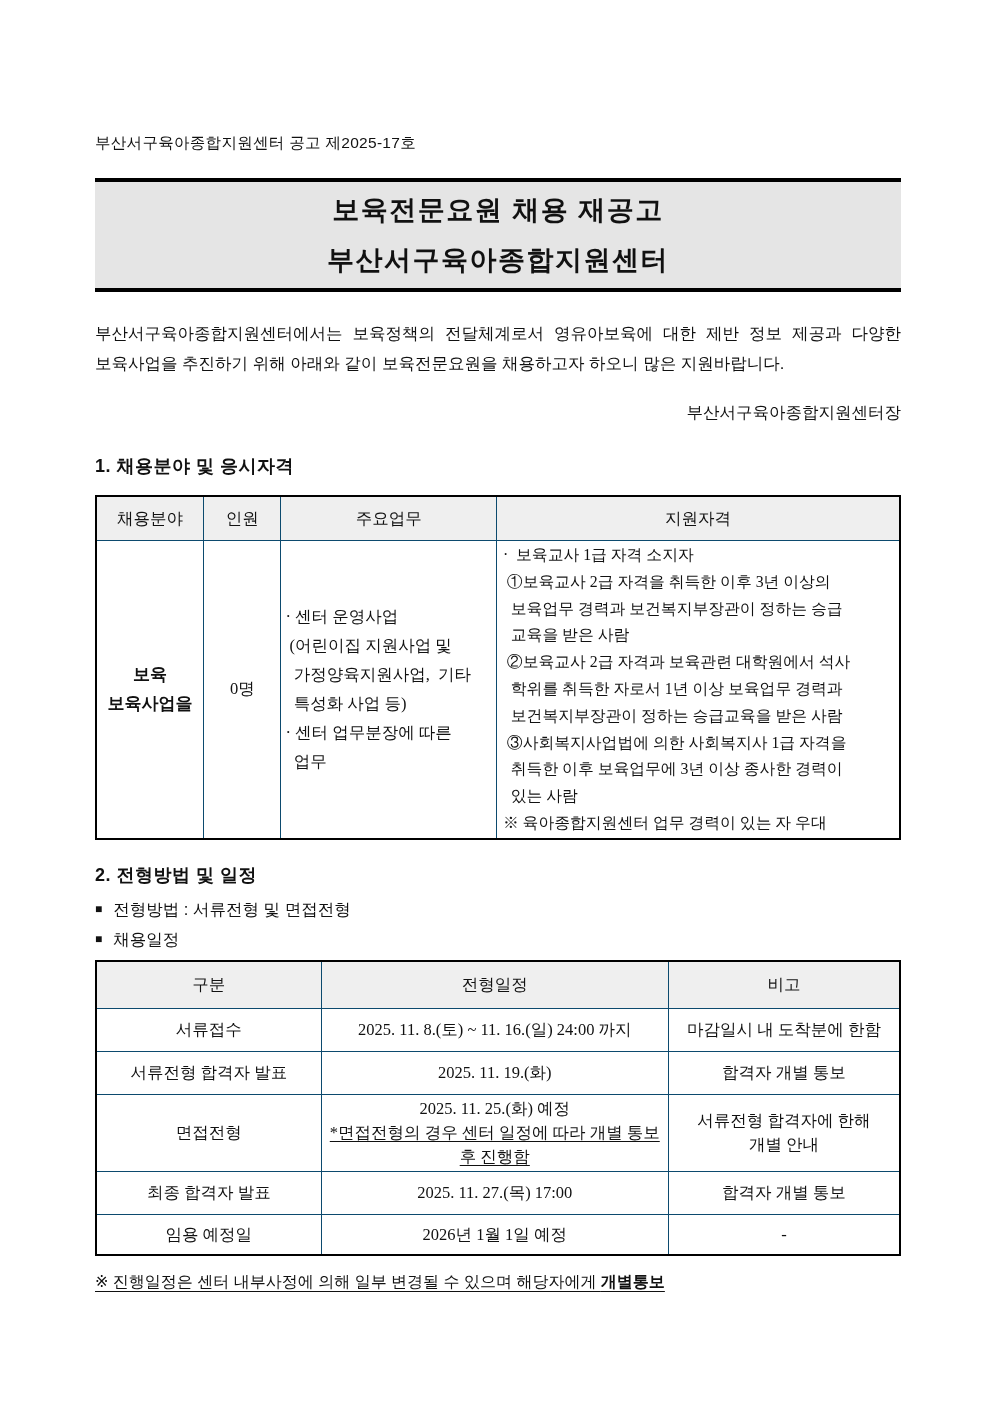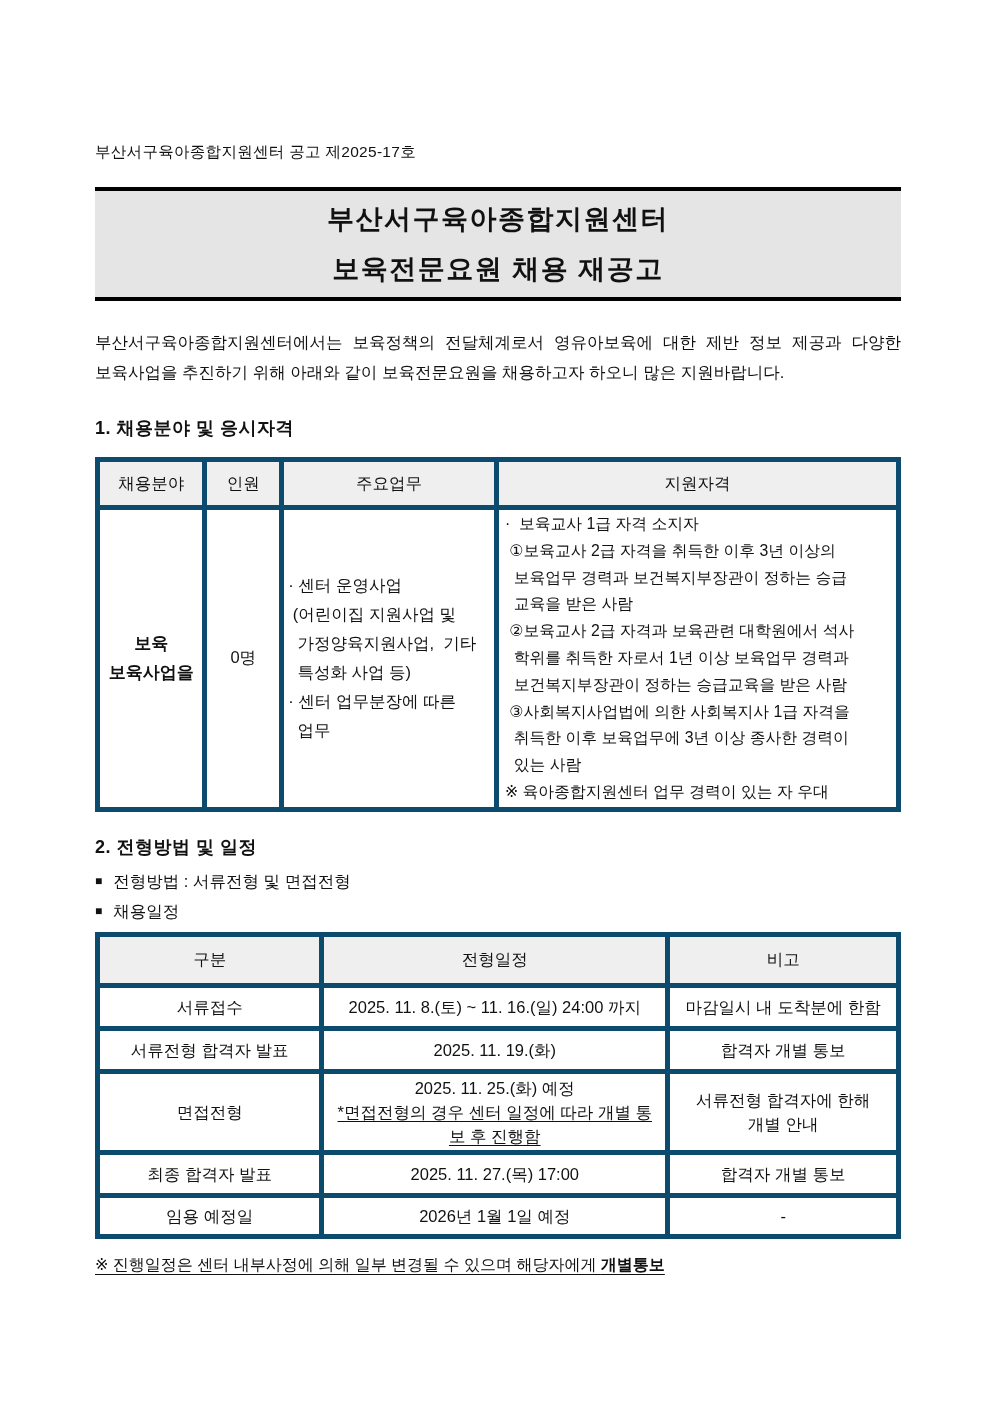--- a/index.html
+++ b/index.html
@@ -8,21 +8,21 @@
     width: 992px;
     height: 1403px;
     background: #ffffff;
     overflow: hidden;
     color: #111111;
     font-family: "Liberation Sans", "DejaVu Sans", sans-serif;
   }
   .content {
     position: absolute;
     left: 95px;
-    top: 9px;
+    top: 0;
     width: 806px;
   }
   .notice-no {
     margin-top: 133px;
     font-size: 15.5px;
     line-height: 19px;
     letter-spacing: 0.3px;
   }
   .title-block {
     margin-top: 26px;
@@ -70,21 +70,21 @@
   }
   .sq { font-size: 12px; line-height: 30px; }
 
   table {
     border-collapse: collapse;
     width: 100%;
     table-layout: fixed;
   }
   table.t1 { margin-top: 18px; border: 2px solid #000; }
   table.t2 { margin-top: 6px;  border: 2px solid #000; }
-  th, td { border: 5px solid #0c4a6e; overflow: hidden; }
+  th, td { border: 1px solid #0c4a6e; overflow: hidden; font-family: Liberation Serif, serif; }
   thead th {
     background: var(--header-bg, #efefef);
     font-weight: 400;
     font-size: 16.5px;
     text-align: center;
     vertical-align: middle;
   }
   table.t1 thead th { height: 41px; }
   table.t2 thead th { height: 44px; margin-top: 32px; }
 
@@ -137,27 +137,28 @@
 </style>
 </head>
 <body>
 
 <div class="page">
   <div class="content">
 
     <div class="notice-no">부산서구육아종합지원센터 공고 제2025-17호</div>
 
     <div class="title-block">
+      <div class="title-line">보육전문요원 채용 재공고</div>
       <div class="title-line">부산서구육아종합지원센터</div>
-      <div class="title-line">보육전문요원 채용 재공고</div>
     </div>
 
     <p class="intro">부산서구육아종합지원센터에서는 보육정책의 전달체계로서 영유아보육에 대한 제반 정보 제공과 다양한 보육사업을 추진하기 위해 아래와 같이 보육전문요원을 채용하고자 하오니 많은 지원바랍니다.</p>
 
     <div class="dateline">
+      <div>부산서구육아종합지원센터장</div>
     </div>
 
     <h2 class="sec-heading first">1. 채용분야 및 응시자격</h2>
 
     <table class="t1">
       <colgroup>
         <col style="width:13.4%">
           <col style="width:9.6%">
           <col style="width:26.8%">
           <col style="width:50.2%">

